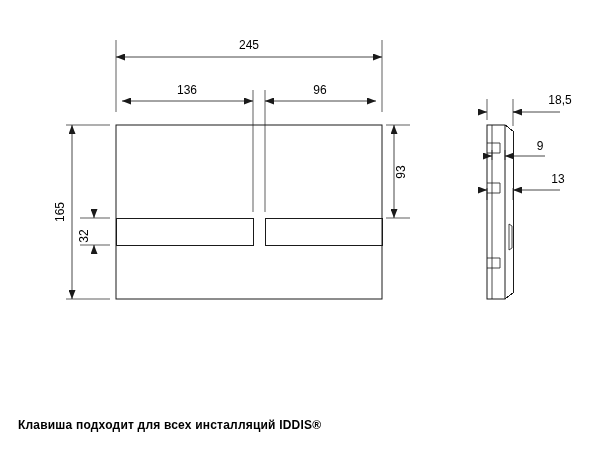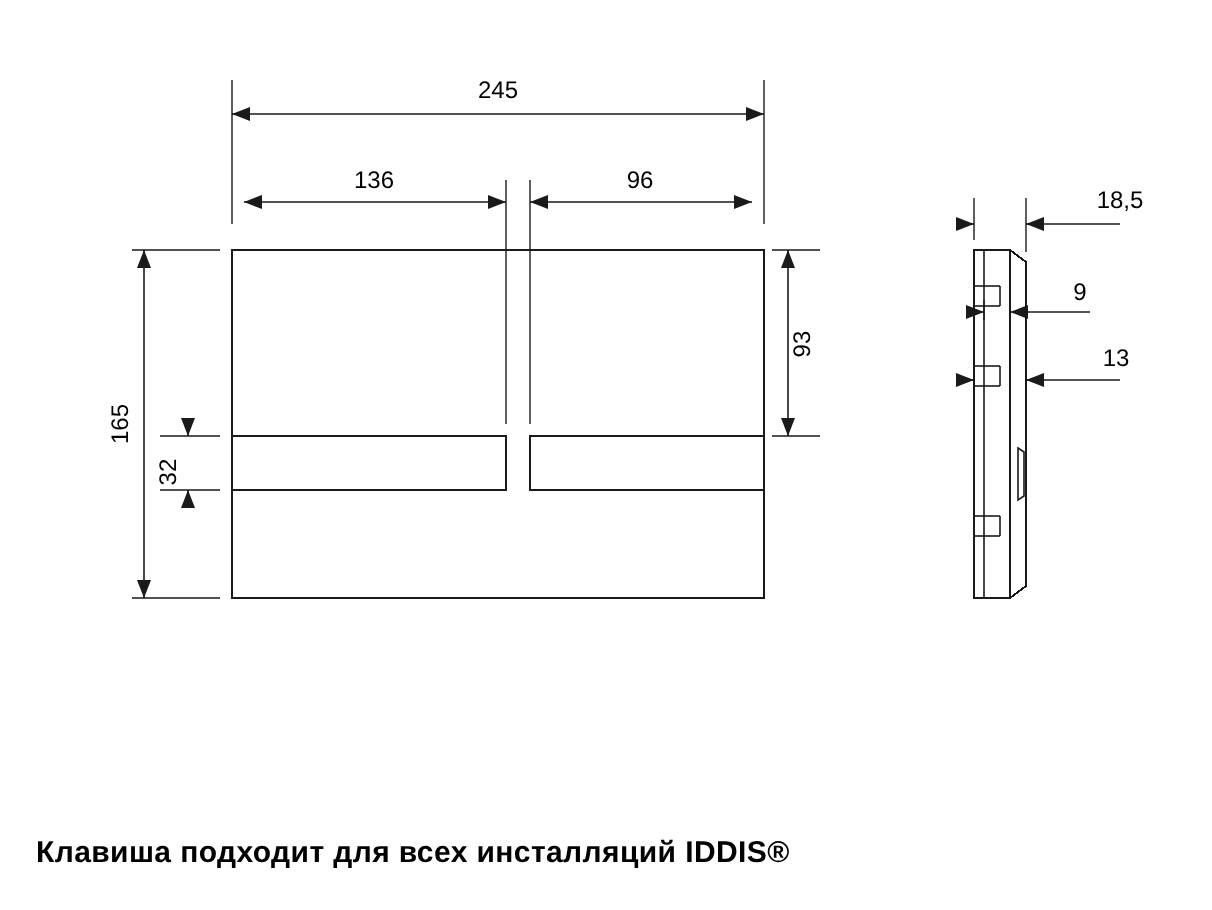--- a/index.html
+++ b/index.html
@@ -24,21 +24,21 @@
     position: absolute;
     left: 0;
     top: 0;
     width: 606px;
     height: 455px;
   }
   .caption {
     position: absolute;
     left: 18px;
     top: 418px;
-    font-size: 15px;
+    font-size: 12px;
     font-weight: bold;
     letter-spacing: 0.2px;
     color: #000000;
     white-space: nowrap;
   }
   text {
     font-family: "Liberation Sans", sans-serif;
     fill: #000000;
   }
   .dim-text {

